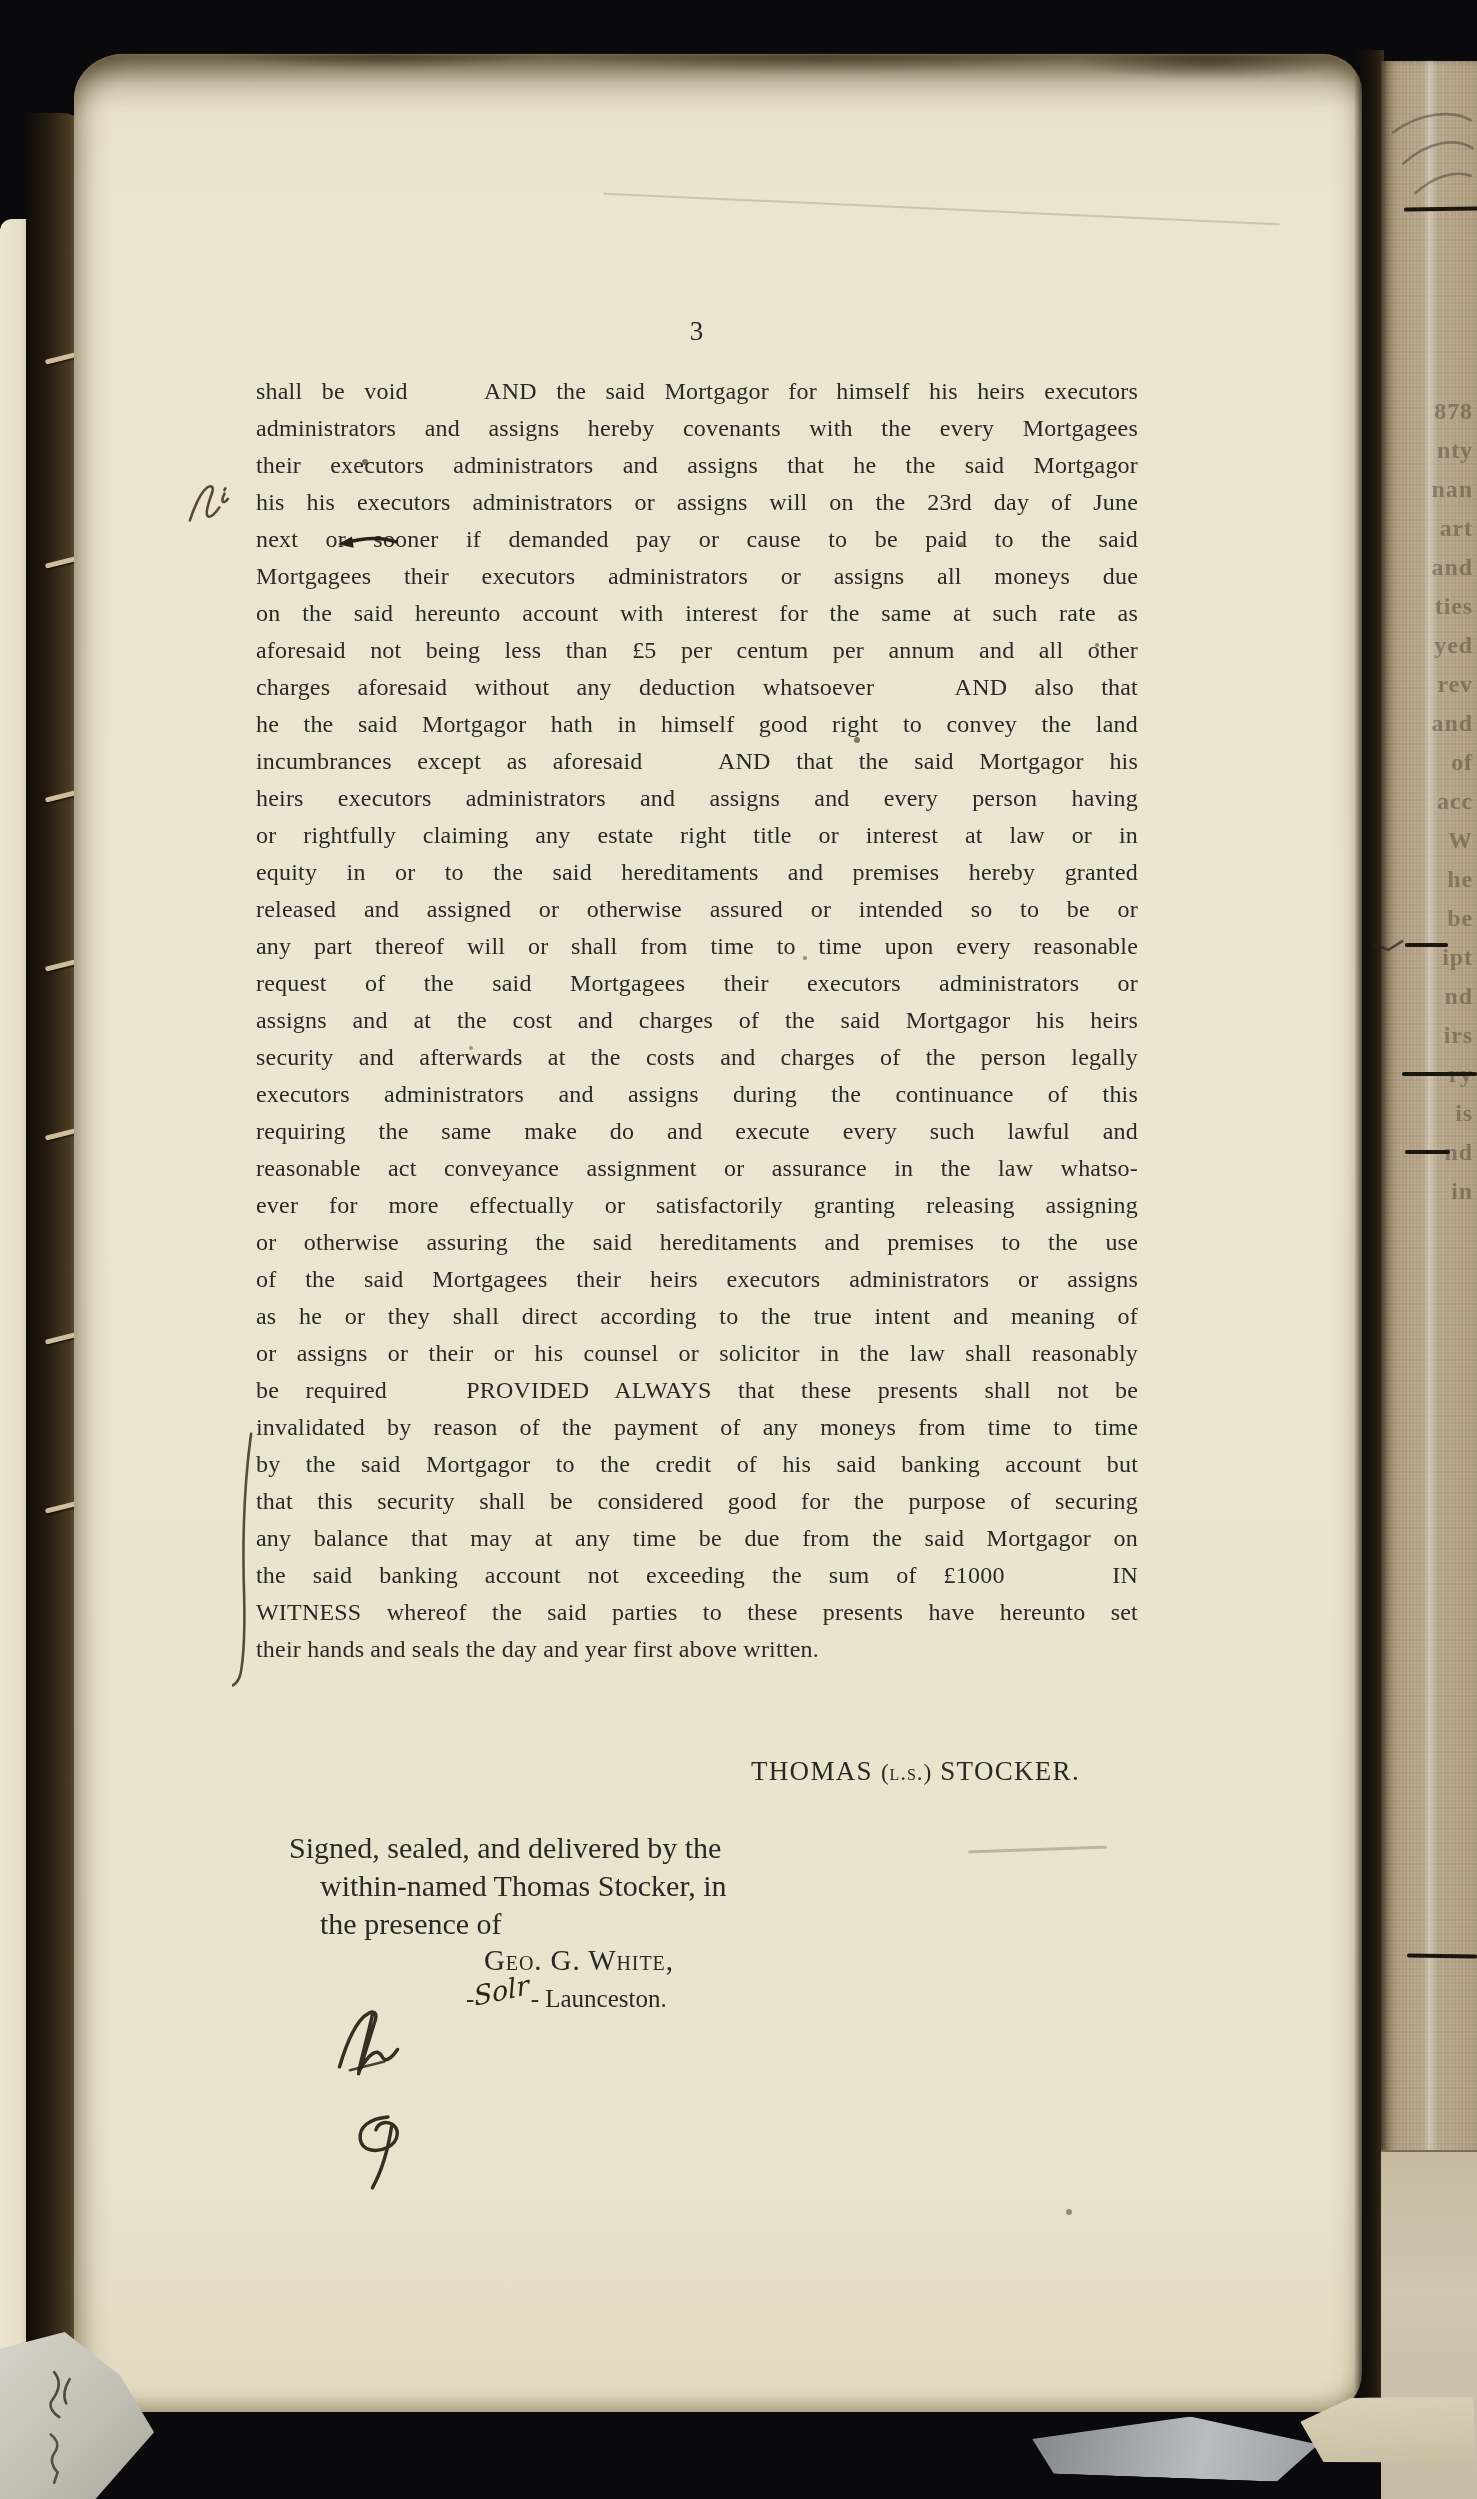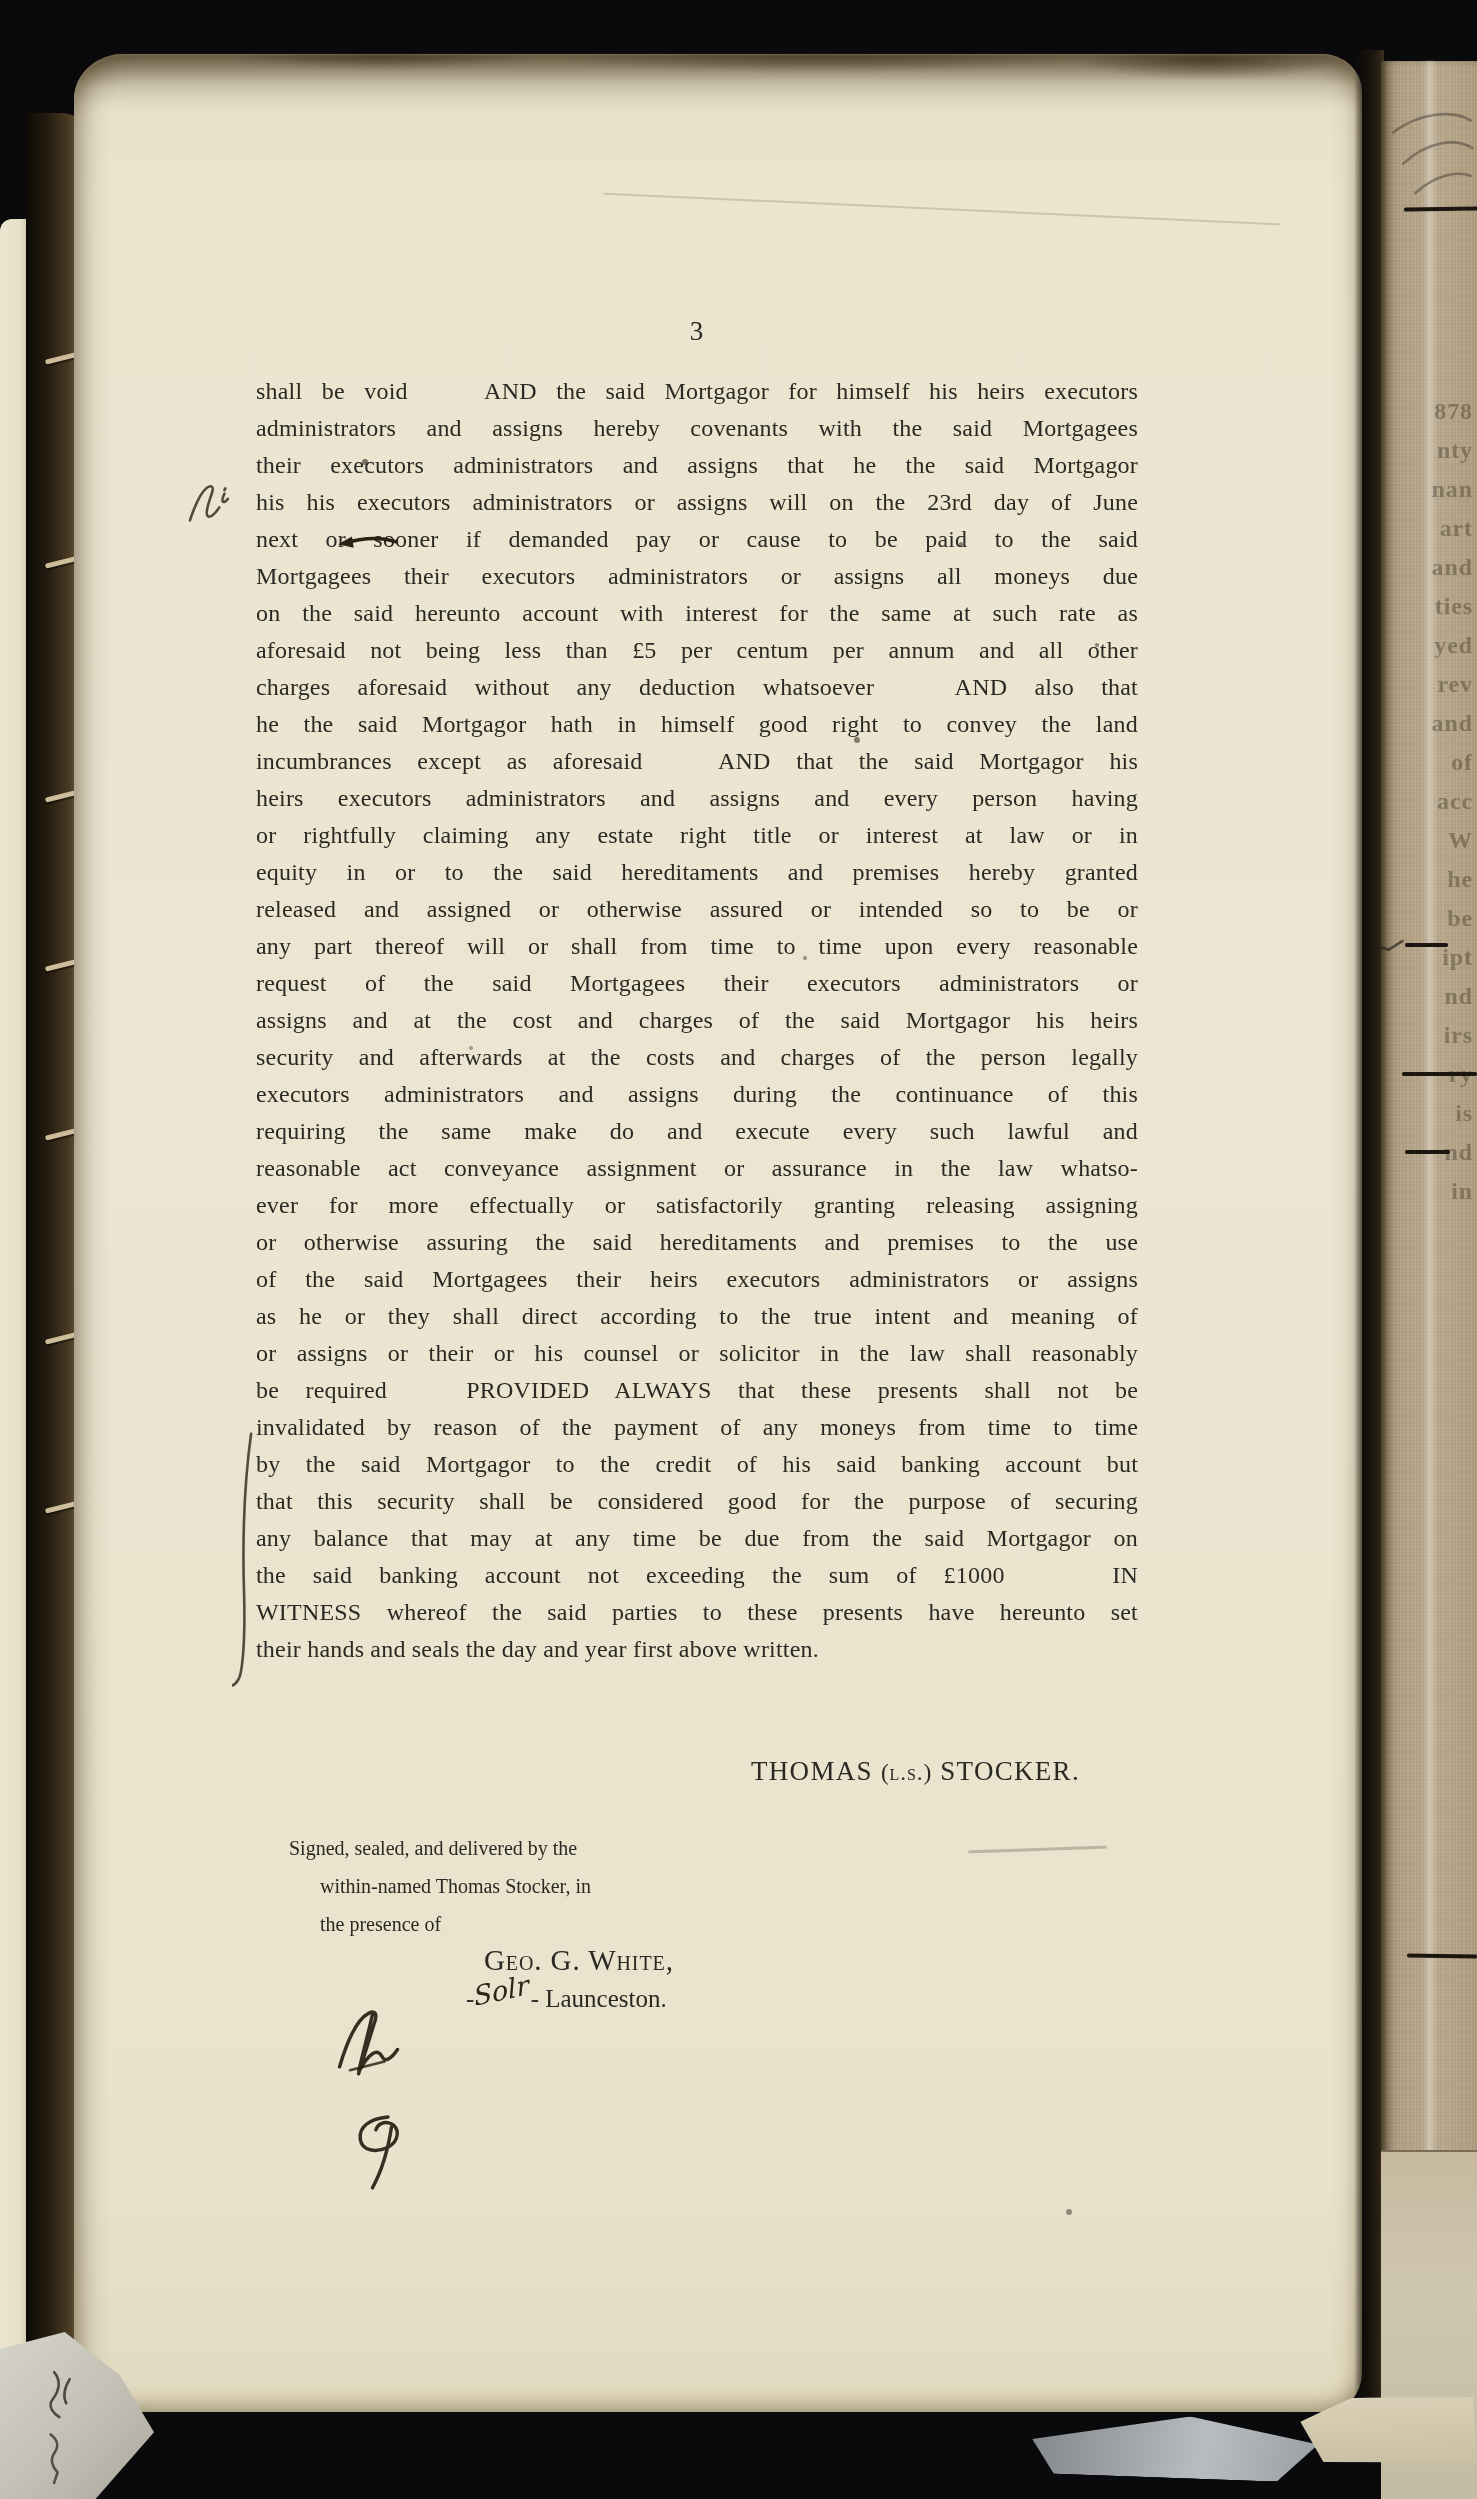--- a/index.html
+++ b/index.html
@@ -40,21 +40,21 @@
   .page-number{position:absolute;left:182px;top:262px;width:881px;text-align:center;
     font-size:27px;color:#2c2a26;}
   .textblock{position:absolute;left:182px;top:319px;width:882px;color:#2b2923;
     font-size:24px;letter-spacing:0.2px;}
   .bodyline{height:37px;line-height:37px;white-space:pre-wrap;
     text-align:justify;text-align-last:justify;}
   .bodyline:last-child{text-align-last:left;}
   .signature{position:absolute;left:607px;top:1702px;width:469px;text-align:center;
     font-size:27px;letter-spacing:1.3px;color:#2b2923;white-space:nowrap;}
   .signature .ls{font-variant:small-caps;font-size:23.4px;letter-spacing:0.9px;}
-  .attest{position:absolute;left:215px;top:1775px;width:590px;font-size:20px;
+  .attest{position:absolute;left:215px;top:1775px;width:590px;font-size:30px;
     line-height:38px;color:#2b2923;}
   .attest .in{padding-left:31px;}
   .witness-name{position:absolute;left:410px;top:1890px;font-variant:small-caps;
     font-size:29px;letter-spacing:0.9px;color:#2b2923;}
   .witness-loc{position:absolute;left:392px;top:1928px;font-size:25px;color:#2b2923;}
   .hand{display:inline-block;font-style:italic;font-size:27px;color:#2f2414;
     transform:rotate(-12deg) skewX(-6deg) translateY(-7px);font-family:"DejaVu Serif",serif;}
   .faint-dash{position:absolute;left:894px;top:1794px;width:139px;height:2.6px;
     background:rgba(85,74,60,.3);transform:rotate(-2deg);border-radius:1.7px;filter:blur(0.4px);}
   .ann{position:absolute;}
@@ -108,21 +108,21 @@
 
   <div class="page">
     <div class="burn-top"></div>
     <div class="scratch"></div>
     <div class="specks"></div>
 
     <div class="page-number">3</div>
 
     <div class="textblock">
         <div class="bodyline">shall be void    AND the said Mortgagor for himself his heirs executors</div>
-        <div class="bodyline">administrators and assigns hereby covenants with the said Mortgagees</div>
+        <div class="bodyline">administrators and assigns hereby covenants with the every Mortgagees</div>
         <div class="bodyline">their executors administrators and assigns that he the said Mortgagor</div>
         <div class="bodyline">his his executors administrators or assigns will on the 23rd day of June</div>
         <div class="bodyline">next or sooner if demanded pay or cause to be paid to the said</div>
         <div class="bodyline">Mortgagees their executors administrators or assigns all moneys due</div>
         <div class="bodyline">on the said hereunto account with interest for the same at such rate as</div>
         <div class="bodyline">aforesaid not being less than £5 per centum per annum and all other</div>
         <div class="bodyline">charges aforesaid without any deduction whatsoever   AND also that</div>
         <div class="bodyline">he the said Mortgagor hath in himself good right to convey the land</div>
         <div class="bodyline">incumbrances except as aforesaid   AND that the said Mortgagor his</div>
         <div class="bodyline">heirs executors administrators and assigns and every person having</div>

